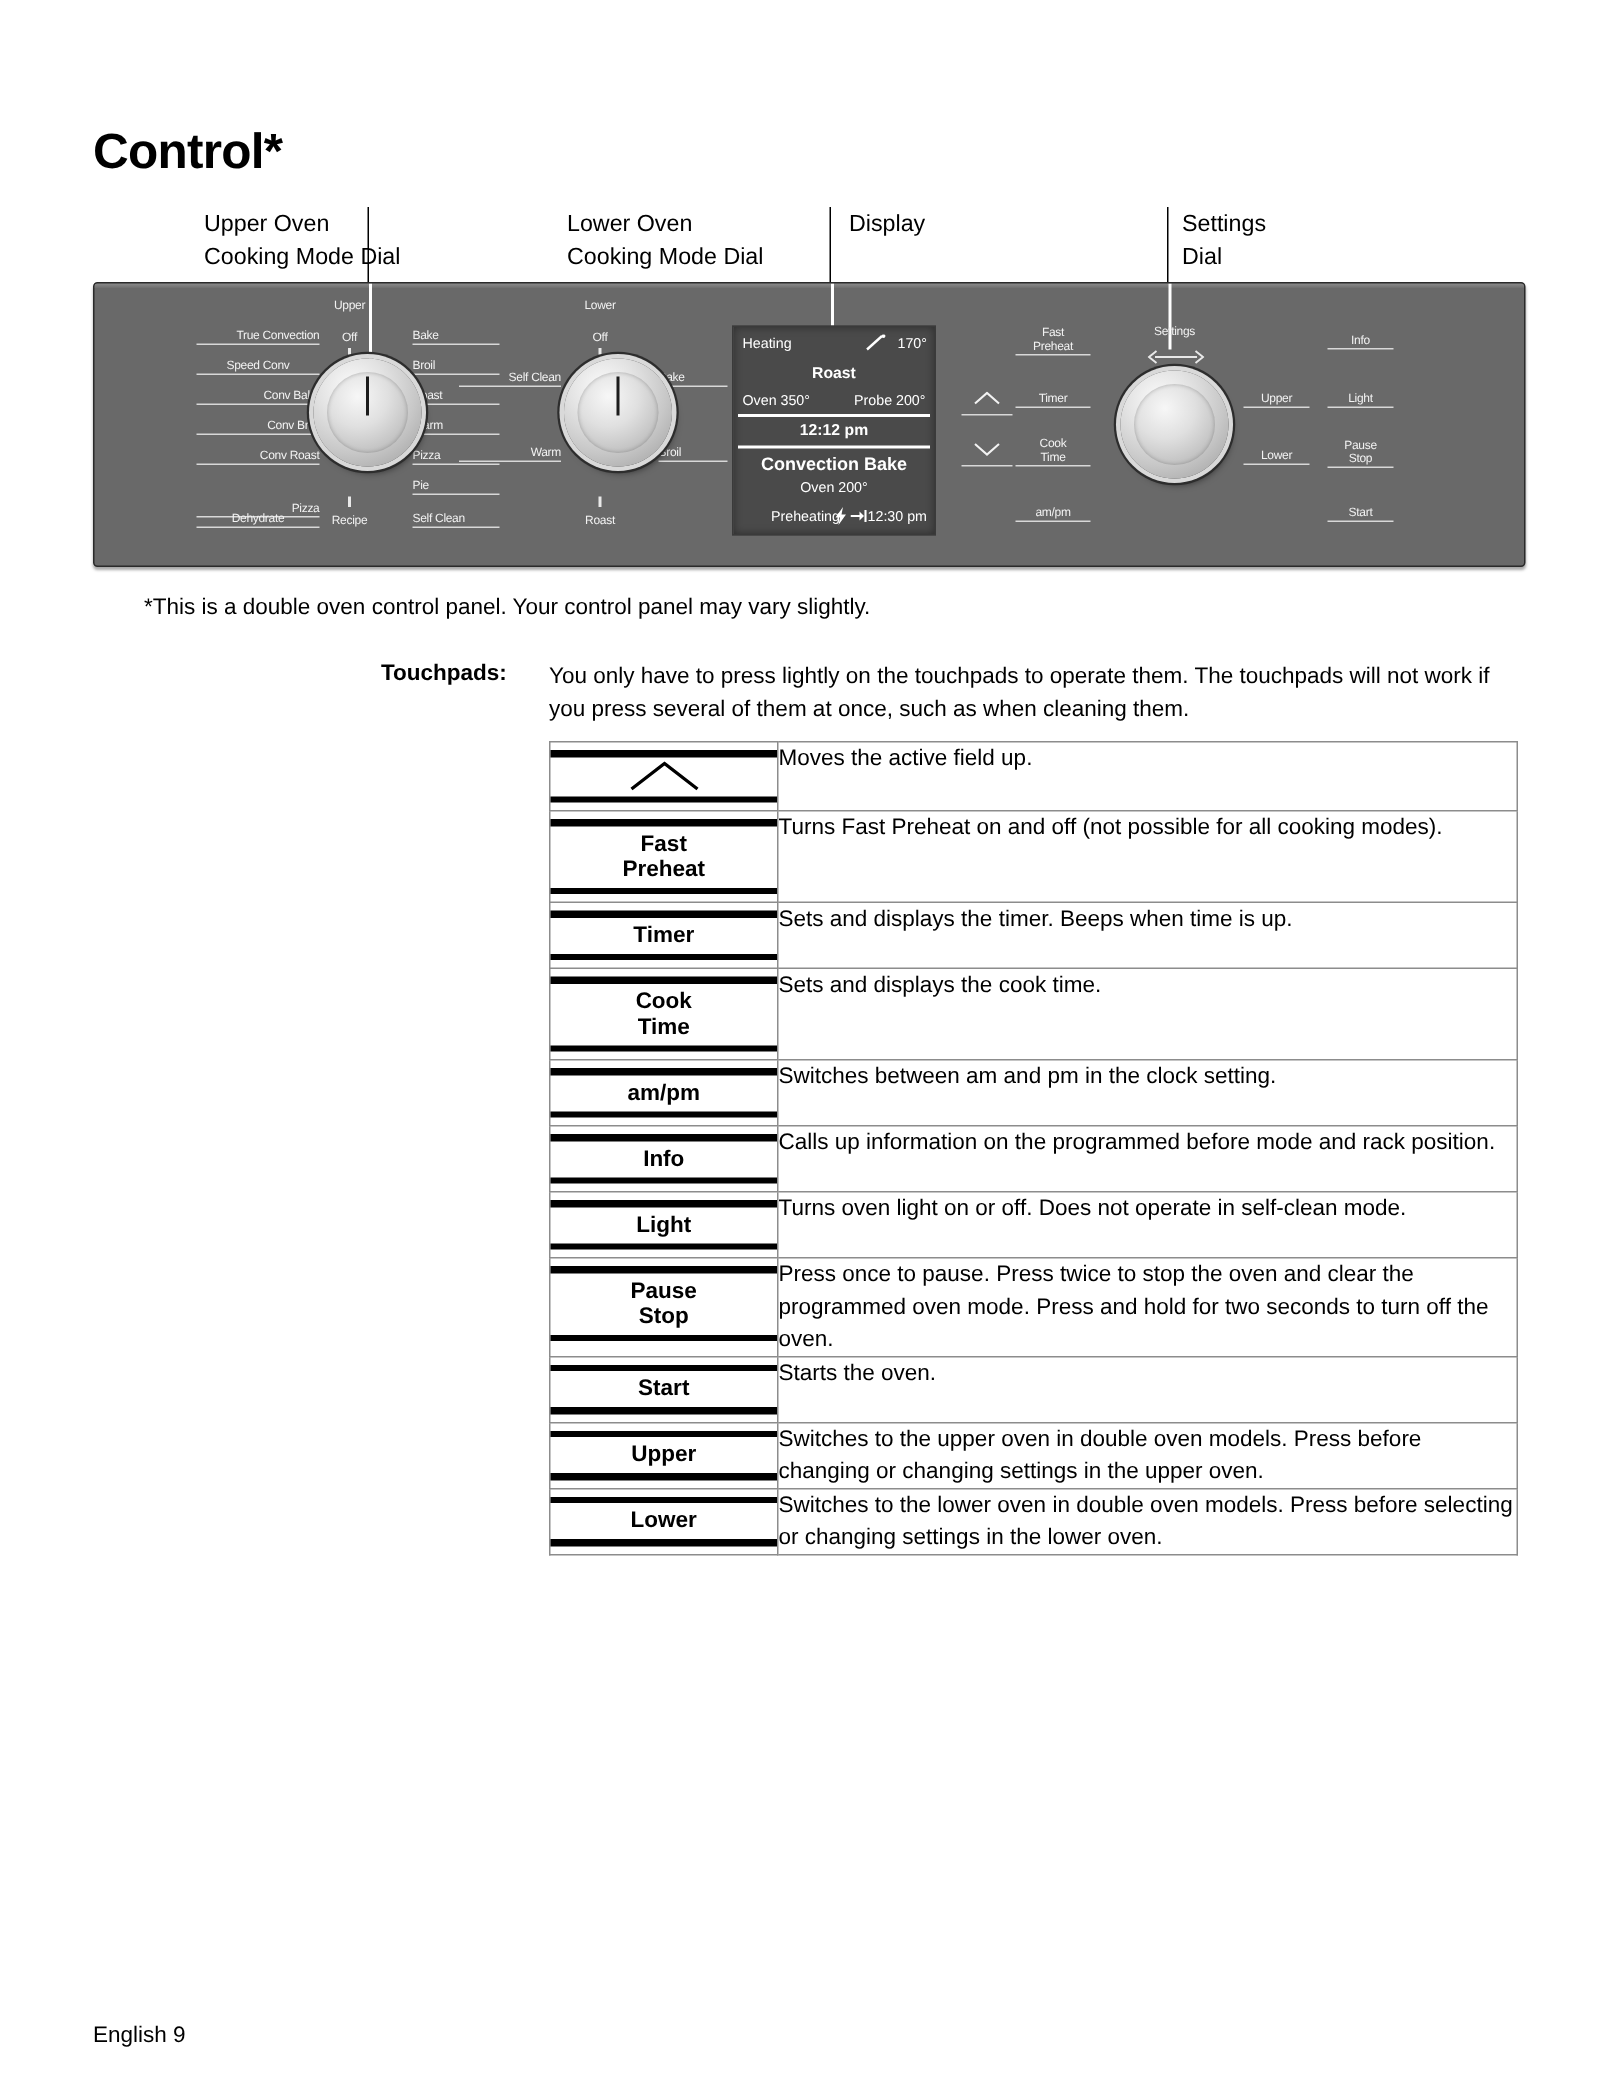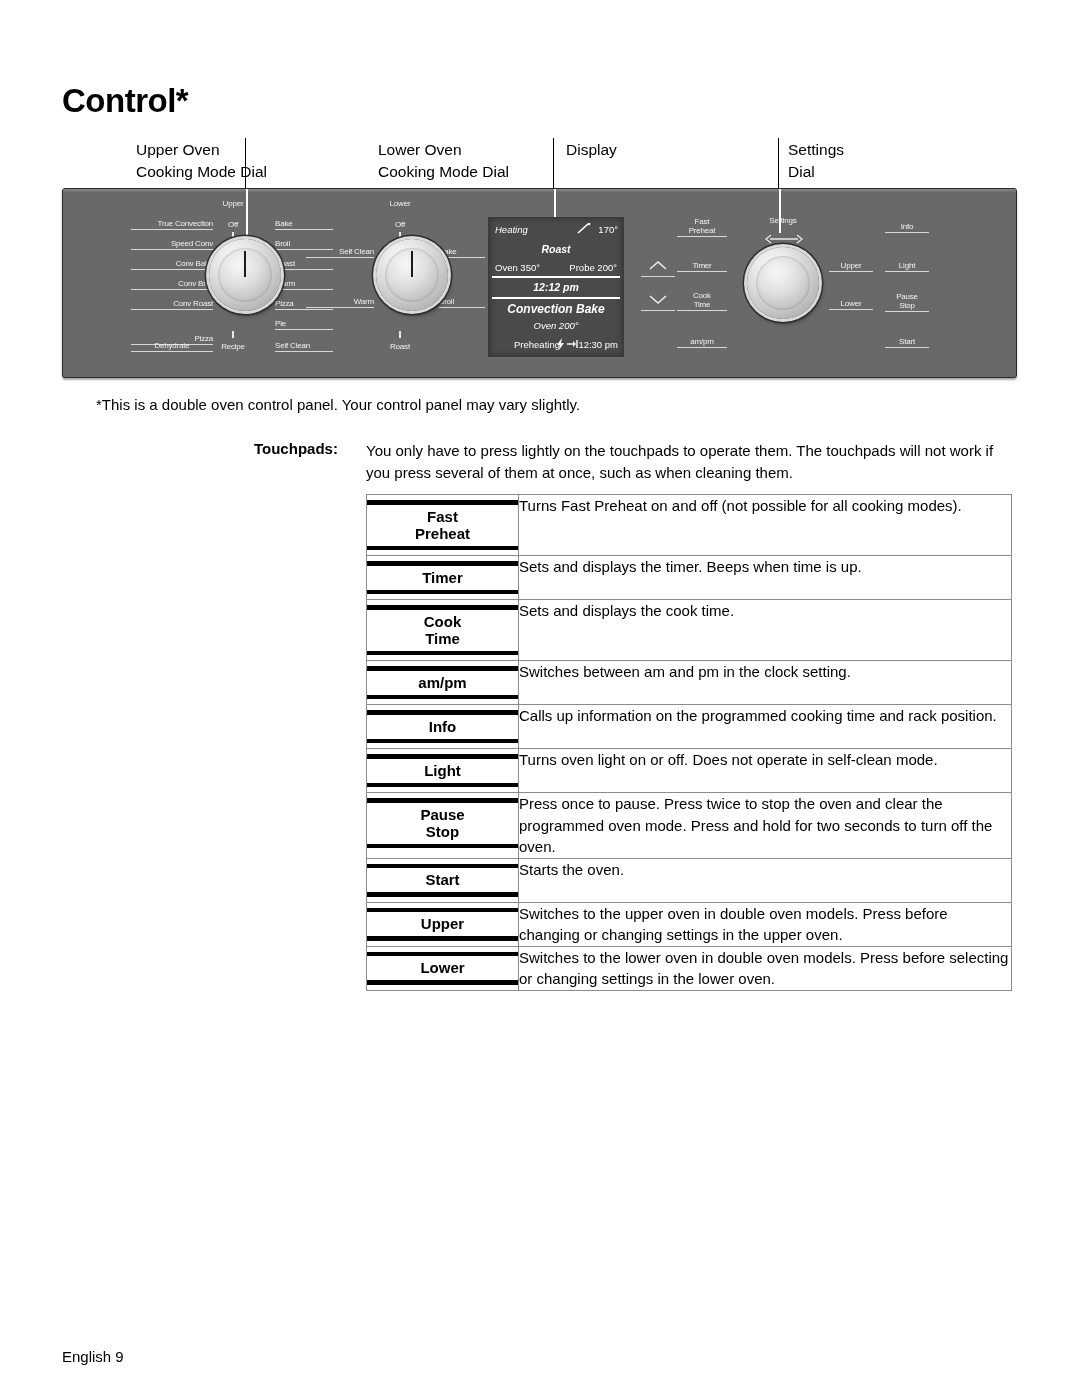--- a/index.html
+++ b/index.html
@@ -104,21 +104,21 @@
 
   
   .screen {
     position:absolute;
     background:#4a4a4a;
     border:1px solid #3a3a3a;
     color:#ffffff;
     font-size:9.5px;
     box-shadow: inset 0 0 6px rgba(0,0,0,.4);
   }
-  .scr-row{ position:absolute; width:100%; text-align:center; white-space:nowrap;font-style:italic; }
+  .scr-row{ position:absolute; width:100%; text-align:center; white-space:nowrap; }
   .scr-div{ position:absolute; left:3px; right:3px; height:2px; background:#fff; }
   .scr-bold{ font-weight:bold; }
 
   
   .note-star {
     position:absolute;
     left:96px; top:396px;
     font-size:15px;
   }
   .touchpads-label{
@@ -208,21 +208,21 @@
   <div class="lead" style="left:491px; top:0px; height:78px;"></div>
   <div class="lead" style="left:716px; top:0px; height:44px;"></div>
   <div class="lead" style="left:716px; top:0px; height:0px;"></div>
   <div class="lead" style="left:719px; top:0px; height:0px;"></div>
 
   <div class="p-label" style="left:148px; top:10px; width:44px;">Upper</div>
   <div class="p-label" style="left:150px; top:31px; width:40px;">Off</div>
   <div class="tick" style="left:169px; top:43px;"></div>
 
   <div class="p-label u r" style="left:68px;  top:30px;  width:82px;">True Convection</div>
-  <div class="p-label u r" style="left:68px;  top:50px;  width:82px;">Speed Conv</div>
+  <div class="p-label u r" style="left:68px;  top:50px;  width:82px;text-align:center;">Speed Conv</div>
   <div class="p-label u r" style="left:68px;  top:70px;  width:82px;">Conv Bake</div>
   <div class="p-label u r" style="left:68px;  top:90px;  width:82px;">Conv Broil</div>
   <div class="p-label u r" style="left:68px;  top:110px; width:82px;">Conv Roast</div>
   <div class="p-label u r" style="left:68px;  top:130px; width:82px;margin-top:15px;">Pizza</div>
   <div class="p-label u r" style="left:68px;  top:152px; width:82px;text-align:center;">Dehydrate</div>
 
   <div class="tick" style="left:169px; top:142px;"></div>
   <div class="p-label" style="left:150px; top:153px; width:40px;">Recipe</div>
 
   <div class="p-label u l" style="left:212px; top:30px;  width:58px;">Bake</div>
@@ -337,20 +337,34 @@
 <div class="note-star">*This is a double oven control panel. Your control panel may vary slightly.</div>
 <div class="touchpads-label">Touchpads:</div>
 <div class="touchpads-text">You only have to press lightly on the touchpads to operate them. The touchpads will not work if you press several of them at once, such as when cleaning them.</div>
 
 <table class="pads">
   <tbody id="pads-body">
       <tr>
         <td class="keycell">
           <div class="key">
             <div class="bar"></div>
+            <div class="chev">
+              <svg width="56" height="24" viewBox="0 0 56 24">
+                <path d="M6 21 L28 4 L50 21" fill="none" stroke="#000" stroke-width="2.2"></path>
+              </svg>
+            </div>
+            <div class="bar"></div>
+          </div>
+        </td>
+        <td class="desccell">Moves the active field up.</td>
+      </tr>
+      <tr>
+        <td class="keycell">
+          <div class="key">
+            <div class="bar"></div>
             <div class="lbl">Fast
 Preheat</div>
             <div class="bar"></div>
           </div>
         </td>
         <td class="desccell">Turns Fast Preheat on and off (not possible for all cooking modes).</td>
       </tr>
       <tr>
         <td class="keycell">
           <div class="key">
@@ -383,21 +397,21 @@
         <td class="desccell">Switches between am and pm in the clock setting.</td>
       </tr>
       <tr>
         <td class="keycell">
           <div class="key">
             <div class="bar"></div>
             <div class="lbl">Info</div>
             <div class="bar"></div>
           </div>
         </td>
-        <td class="desccell">Calls up information on the programmed cooking time and rack position.</td>
+        <td class="desccell">Calls up information on the programmed before mode and rack position.</td>
       </tr>
       <tr>
         <td class="keycell">
           <div class="key">
             <div class="bar"></div>
             <div class="lbl">Light</div>
             <div class="bar"></div>
           </div>
         </td>
         <td class="desccell">Turns oven light on or off. Does not operate in self-clean mode.</td>

